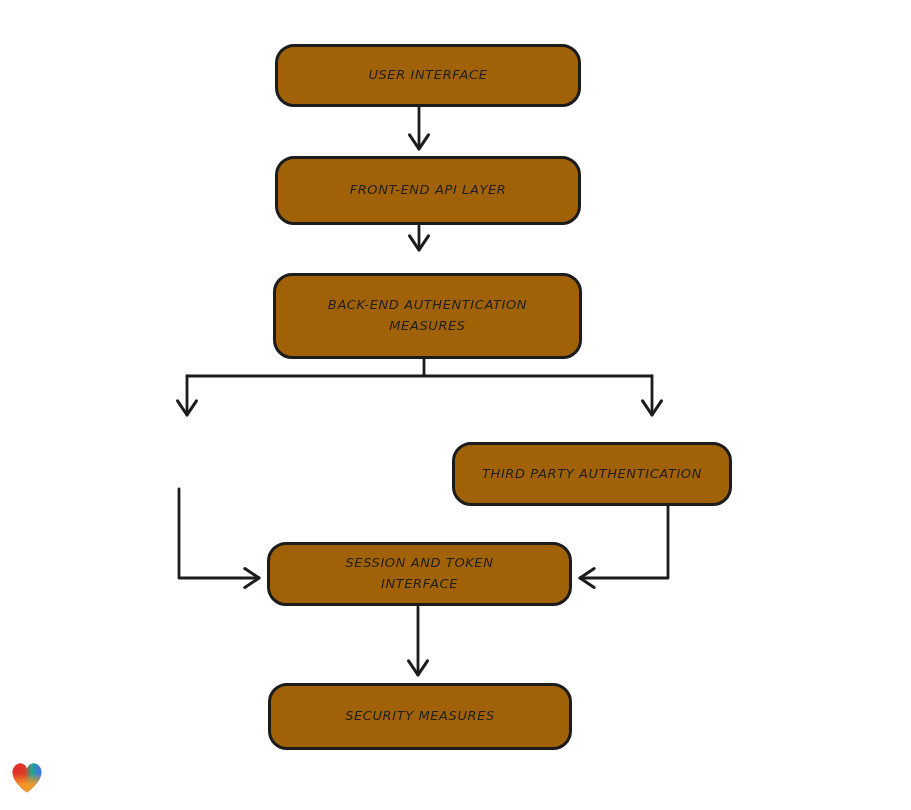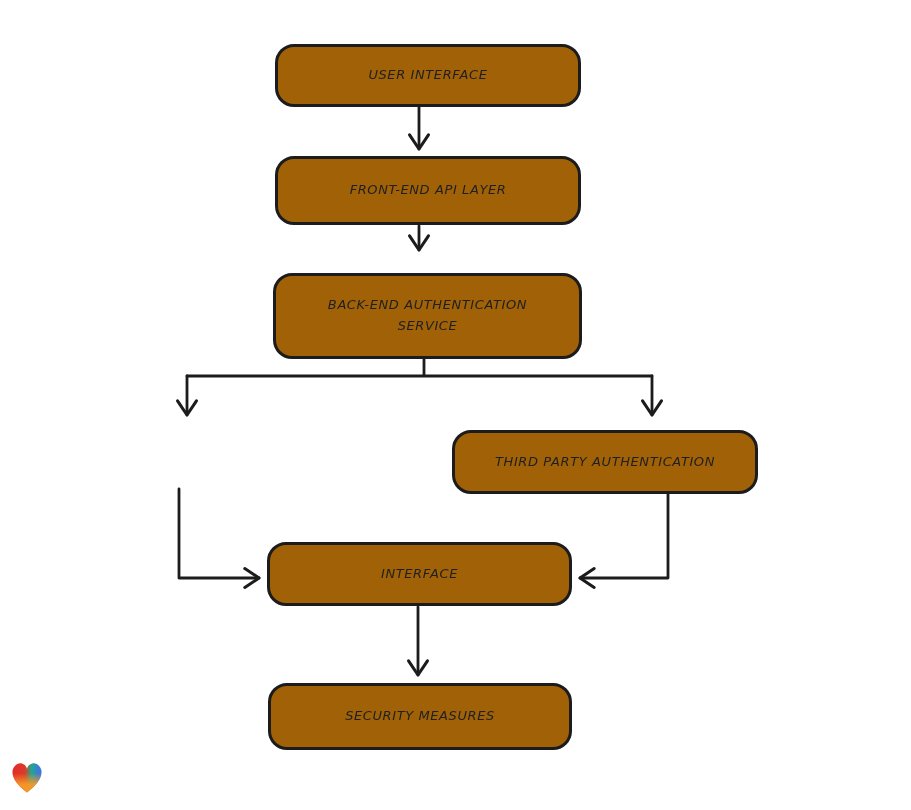--- a/index.html
+++ b/index.html
@@ -81,29 +81,30 @@
   <div class="node" style="left:275px; top:44px; width:306px; height:63px;">
     <span class="node-label">USER INTERFACE</span>
   </div>
 
   <div class="node" style="left:275px; top:156px; width:306px; height:69px;">
     <span class="node-label">FRONT-END API LAYER</span>
   </div>
 
   <div class="node" style="left:273px; top:257px; width:309px; height:86px;margin-top:16px;">
     <span class="node-label">BACK-END AUTHENTICATION</span>
-    <span class="node-label">SERVICE</span>
+    <span class="node-label">MEASURES</span>
   </div>
 
 
-  <div class="node" style="left:452px; top:430px; width:306px; height:64px;">
+  <div class="node" style="left:452px; top:442px; width:280px; height:64px;">
     <span class="node-label">THIRD PARTY AUTHENTICATION</span>
   </div>
 
   <div class="node" style="left:267px; top:542px; width:305px; height:64px;">
+    <span class="node-label">SESSION AND TOKEN</span>
     <span class="node-label">INTERFACE</span>
   </div>
 
   <div class="node" style="left:268px; top:683px; width:304px; height:67px;">
     <span class="node-label">SECURITY MEASURES</span>
   </div>
 
   <svg class="logo" viewBox="0 0 36 36" width="38" height="37">
     <defs>
       <linearGradient id="heart-rb" x1="0" y1="0" x2="1" y2="0">

